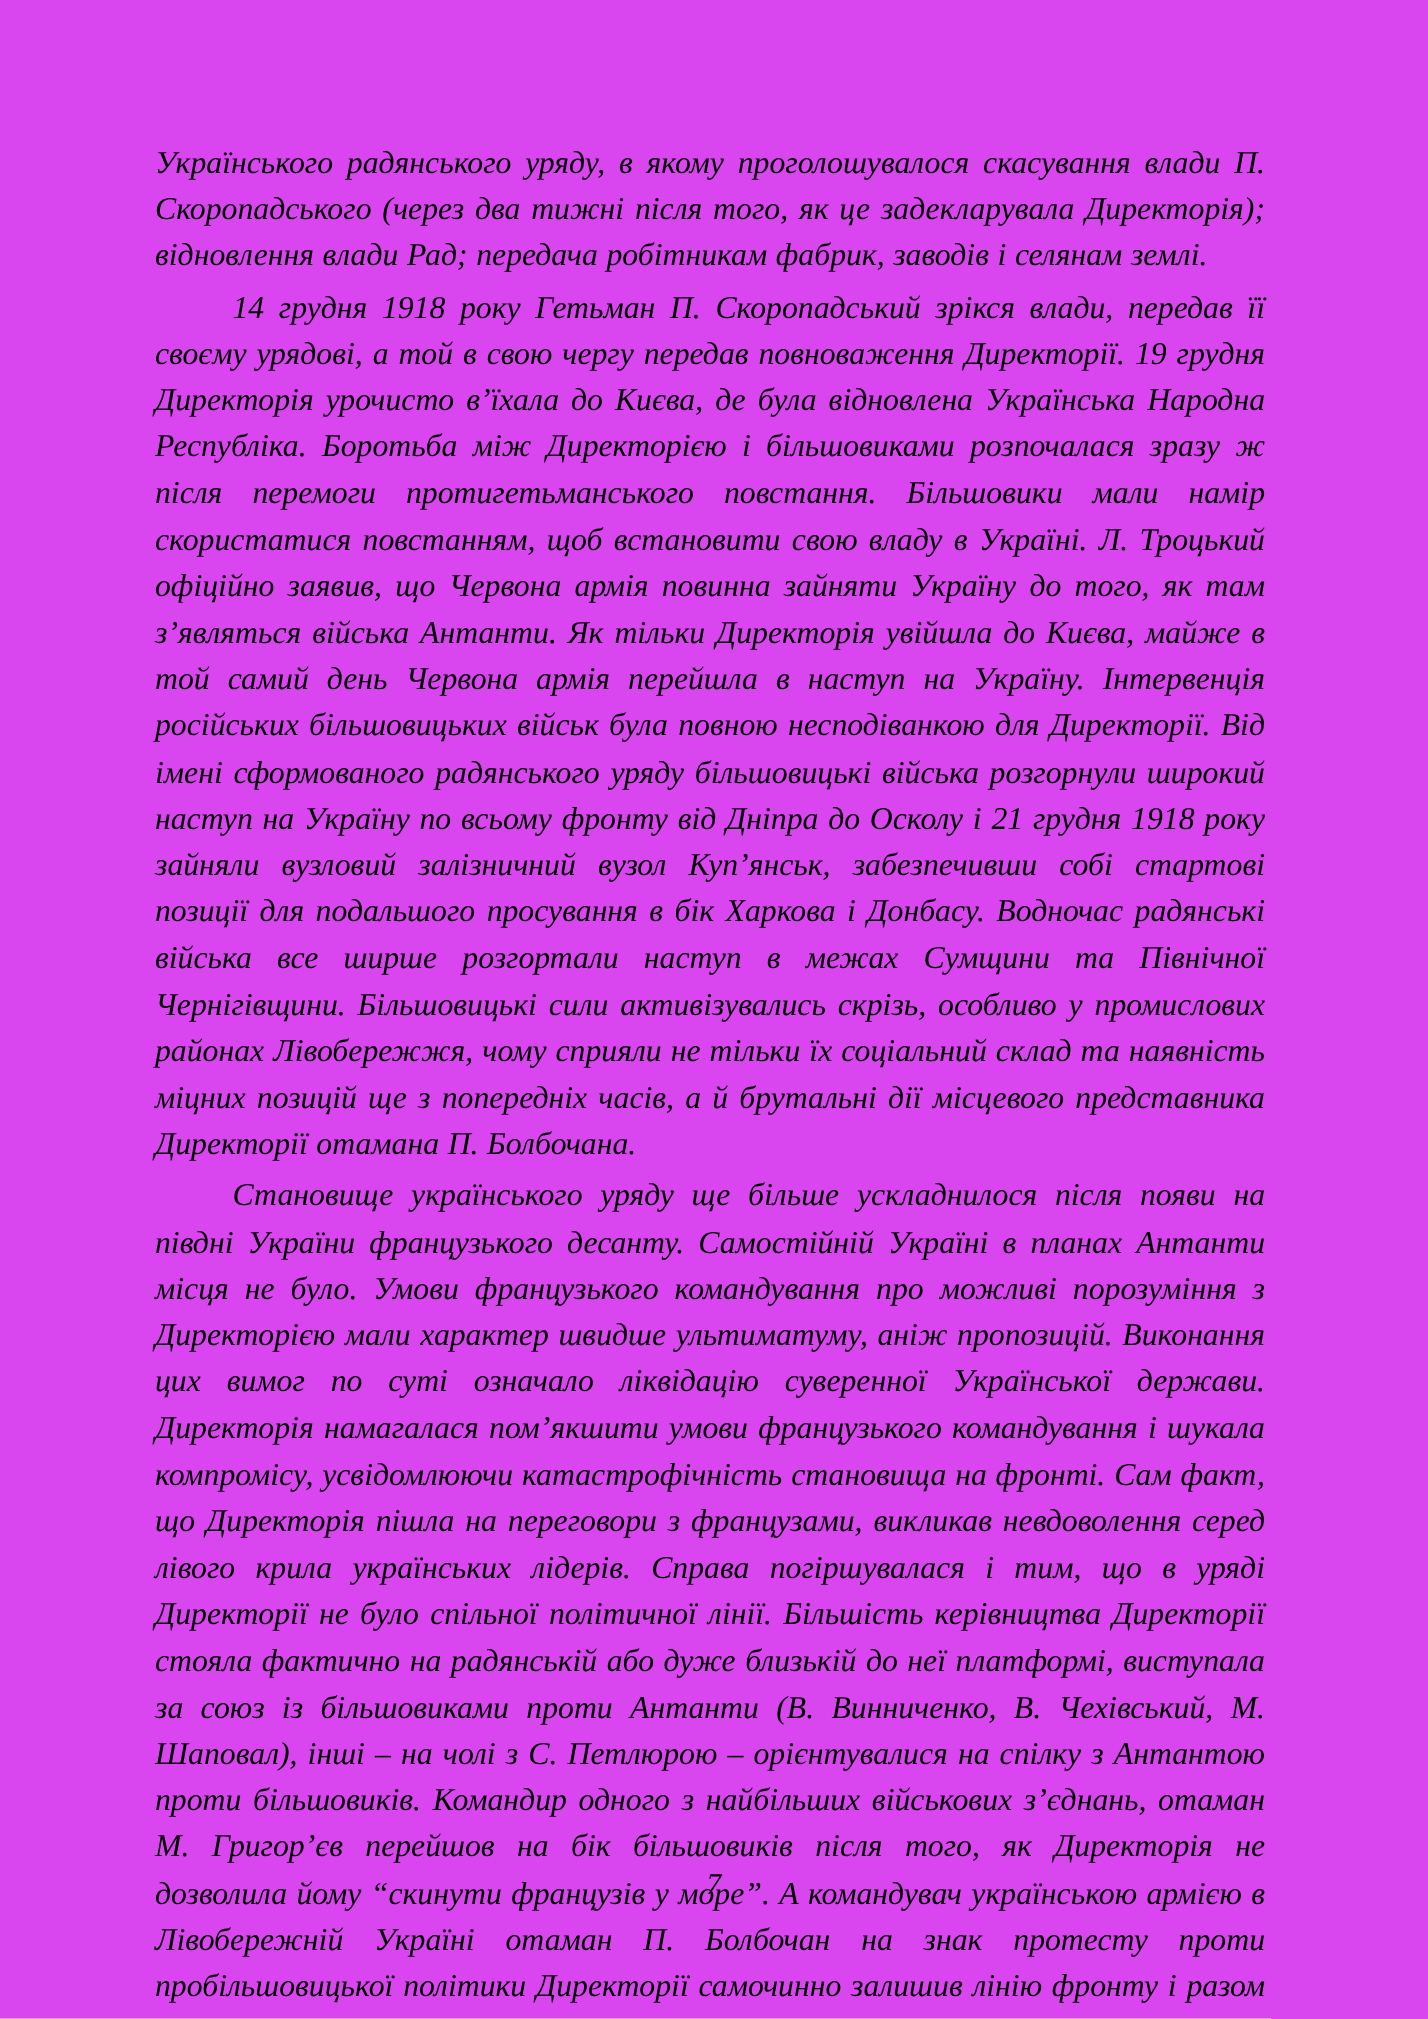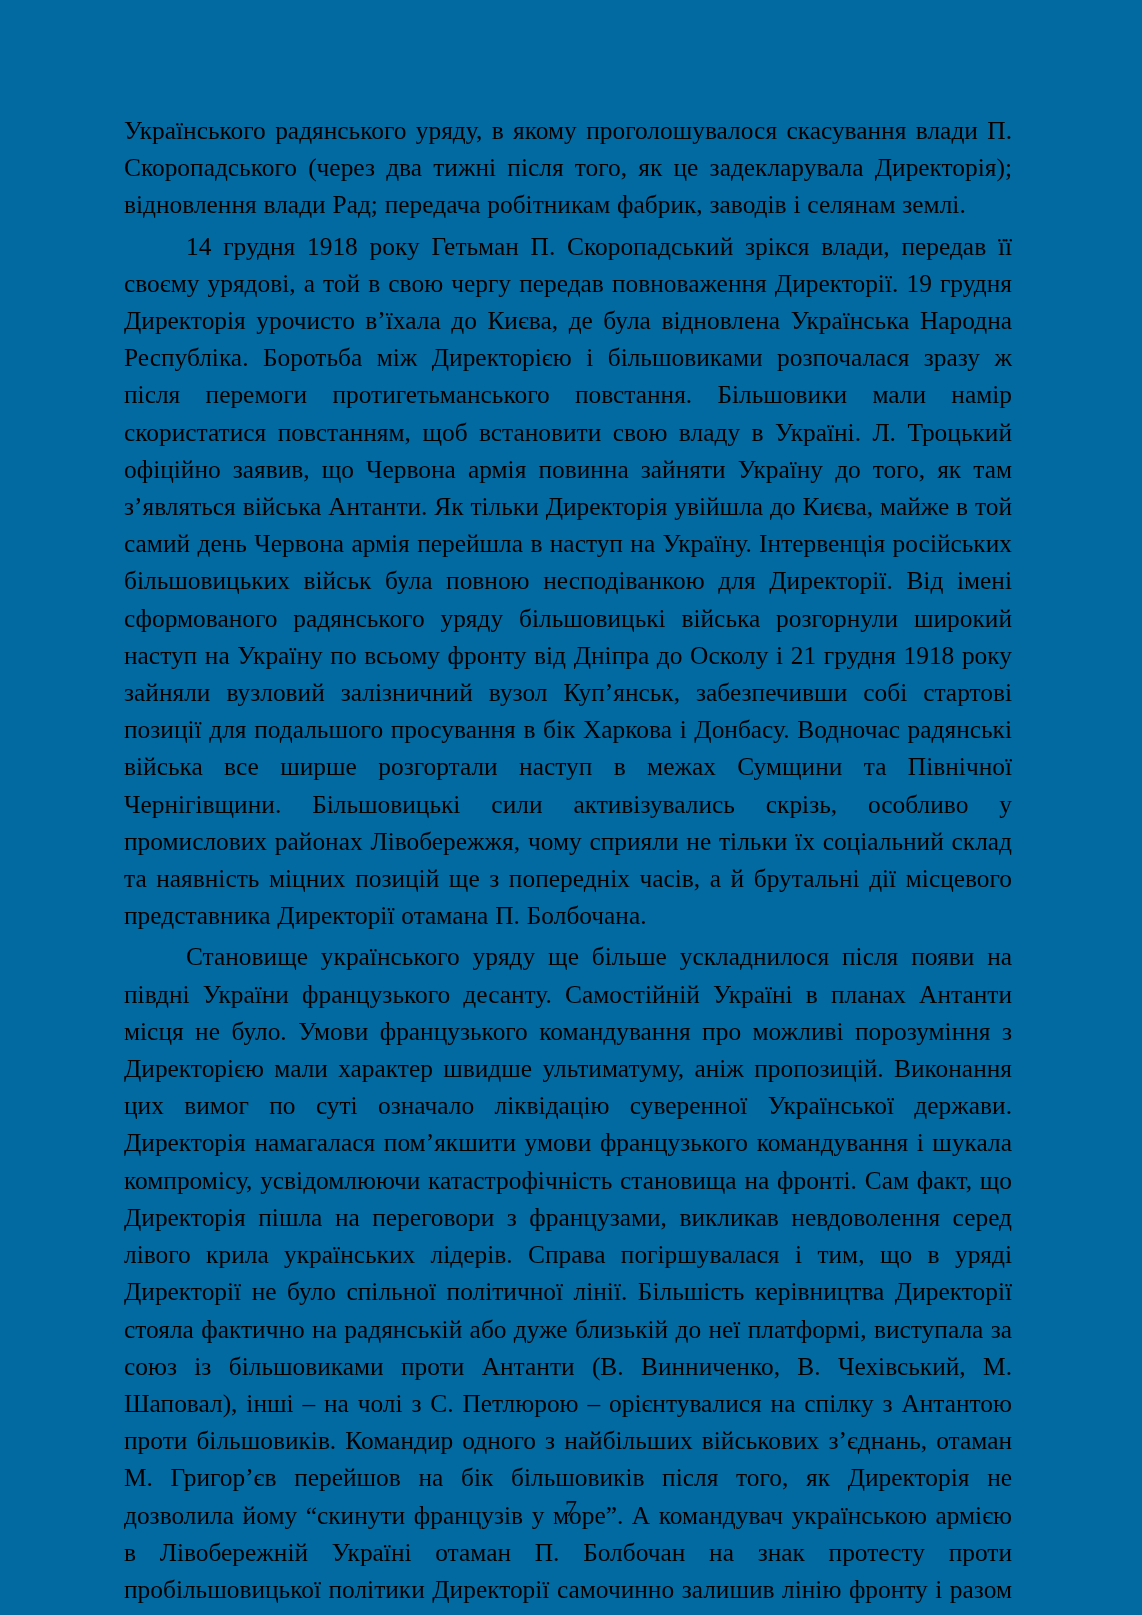--- a/index.html
+++ b/index.html
@@ -4,24 +4,25 @@
 <style>
   html, body {
     margin: 0;
     padding: 0;
     background: #ffffff;
   }
   .page {
     position: relative;
     width: 1142px;
     height: 1615px;
-    background: #0369a1;
+    background: #d946ef;
     margin: 0 auto;
     overflow: hidden;
     box-sizing: border-box;
+    font-style: italic;
   }
   .text-column {
     position: absolute;
     left: 124px;
     top: 112px;
     width: 888px;
   }
   .para {
     font-family: "Liberation Serif", "DejaVu Serif", serif;
     font-size: 25.4px;

